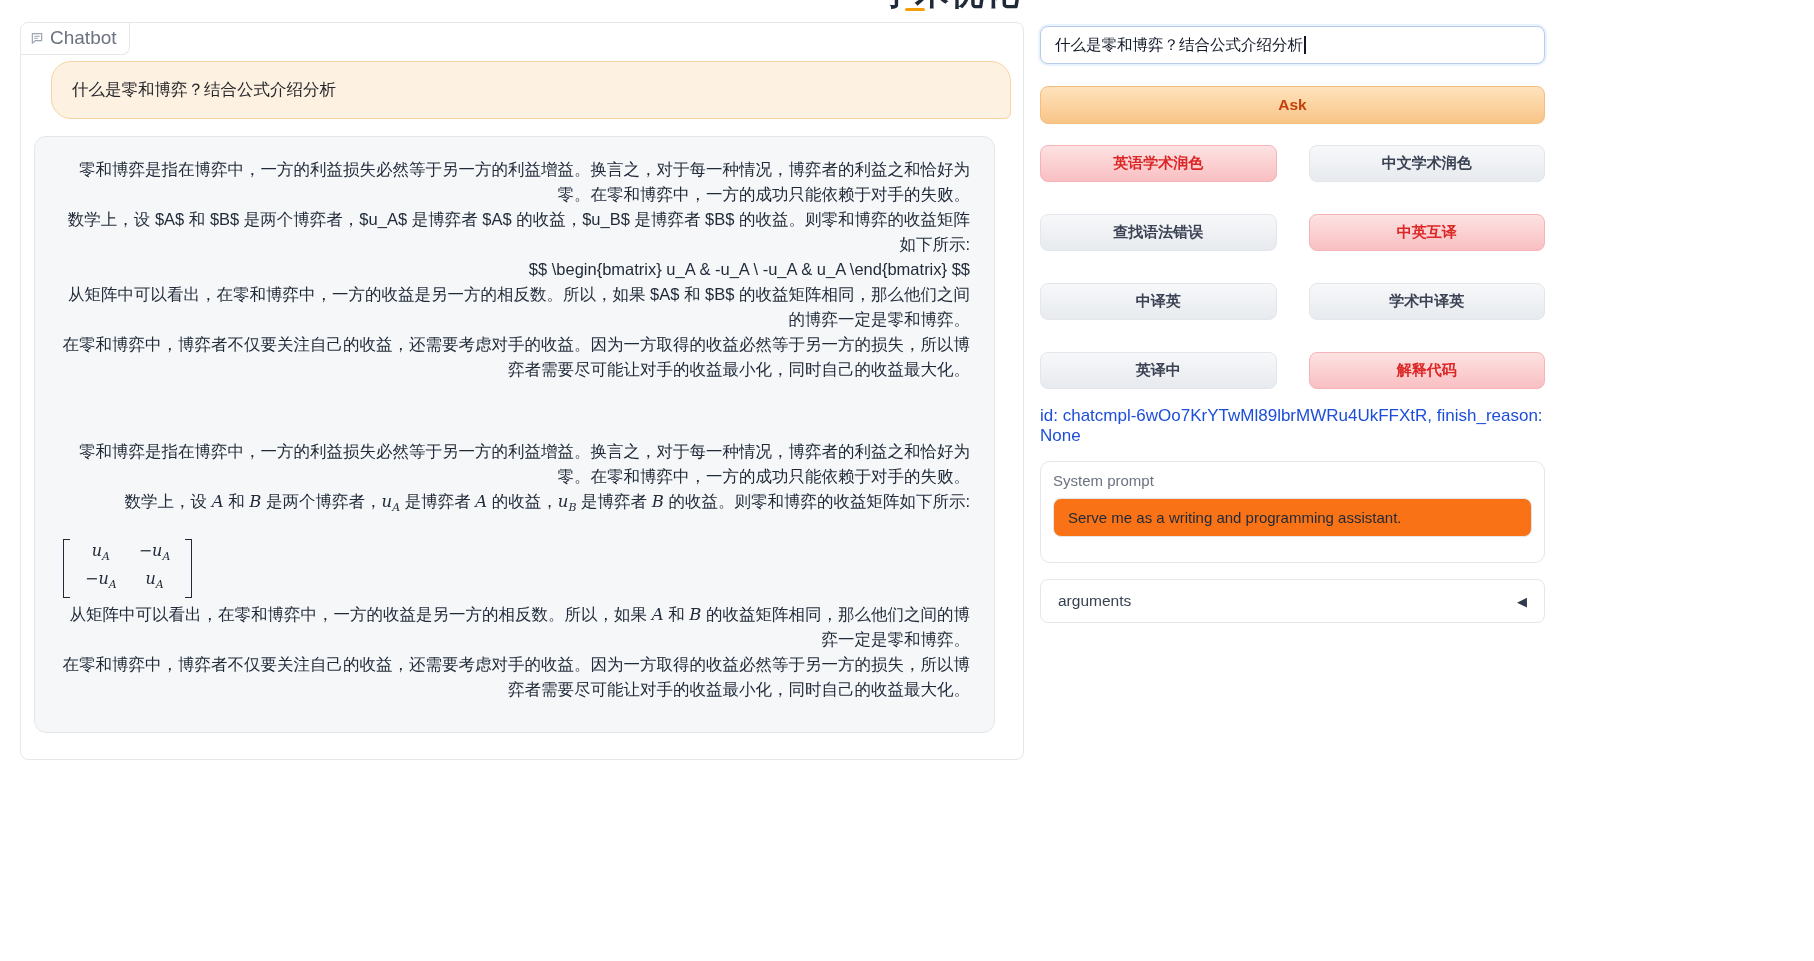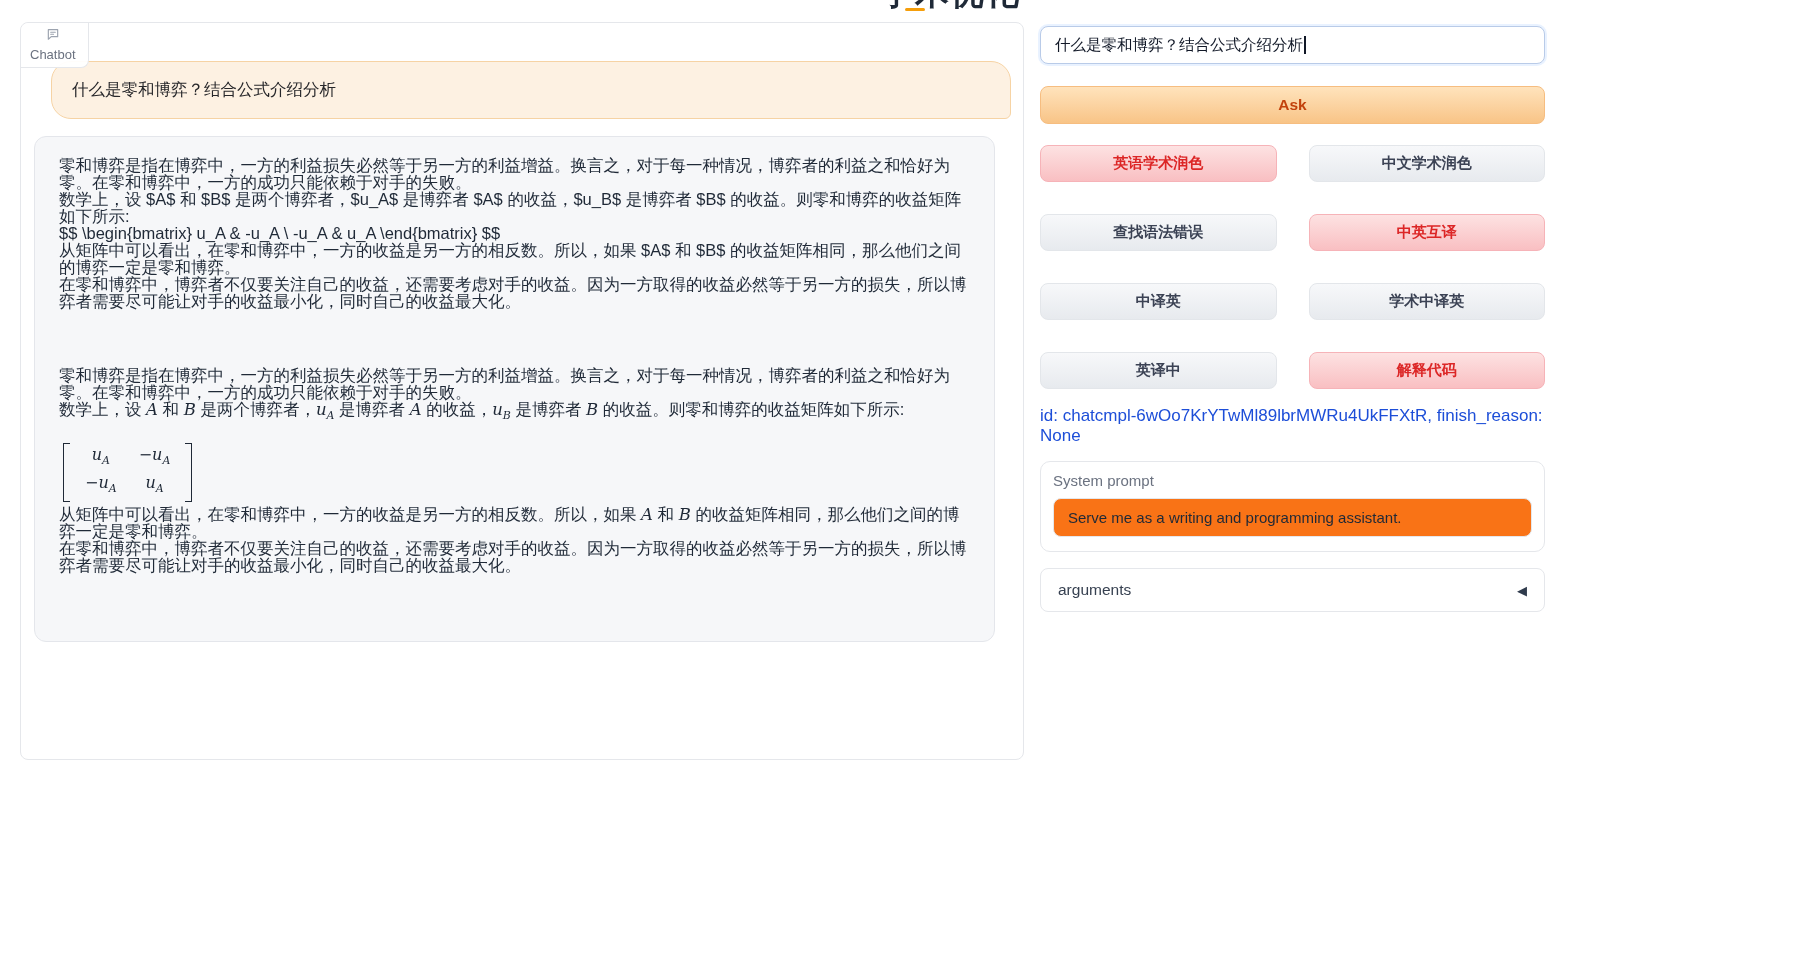--- a/index.html
+++ b/index.html
@@ -12,29 +12,29 @@
   .title-clip h1 { position:absolute; top:-30px; left:0; font-size:34px; font-weight:bold; color:#1f2937; letter-spacing:1px; }
   .title-accent { position:absolute; left:905px; top:8px; width:20px; height:3px; background:#f59e0b; border-radius:2px; }
 
   
   .chat-panel { position:absolute; left:20px; top:22px; width:1004px; height:738px;
                 background:#fff; border:1px solid #e5e7eb; border-radius:8px; }
   .chat-label { position:absolute; left:0; top:0; display:flex; align-items:center; gap:6px;
                 padding:4px 12px 5px 9px; background:rgba(255,255,255,.95);
                 border-right:1px solid #e5e7eb; border-bottom:1px solid #e5e7eb;
                 border-top-left-radius:8px; border-bottom-right-radius:8px;
-                font-size:13px; color:#6b7280;flex-direction:column; }
+                font-size:19px; color:#6b7280; }
   .chat-scroll { position:absolute; inset:0; padding:38px 12px 16px 13px; overflow:hidden; border-radius:8px; }
 
   .user-bubble { margin:0 0 17px 17px; background:#fdf1e2; border:1px solid #f6d3a4;
                  border-radius:20px 20px 6px 20px; padding:17px 20px; font-size:16.5px; color:#27272a; }
   .bot-bubble { margin-right:16px; background:#f6f7f9; border:1px solid #e4e6eb;
                 border-radius:12px; padding:20px 24px 30px; min-height:506px;
                 font-size:16.5px; color:#1f2937; }
-  .bot-bubble p { line-height:17px; }
+  .bot-bubble p { line-height:25px;text-align:right; }
   .block2 { margin-top:57px; }
   .mi { font-family:"DejaVu Serif","Liberation Serif",serif; font-style:italic; }
   sub.mi { font-size:11px; }
 
   .matrix { display:inline-flex; align-items:stretch; margin:19px 0 3px 4px; }
   .bracket { width:7px; }
   .bracket.l { border-left:1.6px solid #1f2937; border-top:1.6px solid #1f2937; border-bottom:1.6px solid #1f2937; }
   .bracket.r { border-right:1.6px solid #1f2937; border-top:1.6px solid #1f2937; border-bottom:1.6px solid #1f2937; }
   .matrix table { border-collapse:collapse; margin:1px 4px; }
   .matrix td { padding:1px 11px; text-align:center; font-size:16px; color:#1f2937;
@@ -57,21 +57,21 @@
   .act-btn { height:37px; border-radius:8px; font-size:15px; font-weight:bold; cursor:pointer;
              display:flex; align-items:center; justify-content:center;
              font-family:"Liberation Sans","DejaVu Sans",sans-serif; border:1px solid transparent; }
   .act-btn[data-variant="gray"] { background:linear-gradient(180deg,#f7f8fa 0%,#e7eaee 100%);
                                   border-color:#e3e6ea; color:#3b4254; }
   .act-btn[data-variant="red"]  { background:linear-gradient(180deg,#fde2e2 0%,#f9bfc2 100%);
                                   border-color:#f6b3b8; color:#dc2626; }
 
   .id-line { margin-top:17px; font-size:17px; color:#1d4ed8; line-height:20px; }
 
-  .sys-card { margin-top:15px; border:1px solid #e5e7eb; border-radius:10px; padding:10px 12px 14px; background:#fff; }
+  .sys-card { margin-top:15px; border:1px solid #e5e7eb; border-radius:10px; padding:10px 12px 25px; background:#fff; }
   .sys-label { font-size:15px; color:#6b7280; }
   .sys-input { margin-top:9px; border:1px solid #e5e7eb; border-radius:8px; padding:10px 14px;
                font-size:15px; color:#1f2937; background:#f97316; }
 
   .acc { margin-top:16px; border:1px solid #e5e7eb; border-radius:8px; height:44px;
          display:flex; align-items:center; justify-content:space-between; padding:0 17px;
          background:#fff; cursor:pointer; }
   .acc-label { font-size:15.5px; color:#374151; }
   .acc-arrow { font-size:13px; color:#2f3b4c; }
 </style>

